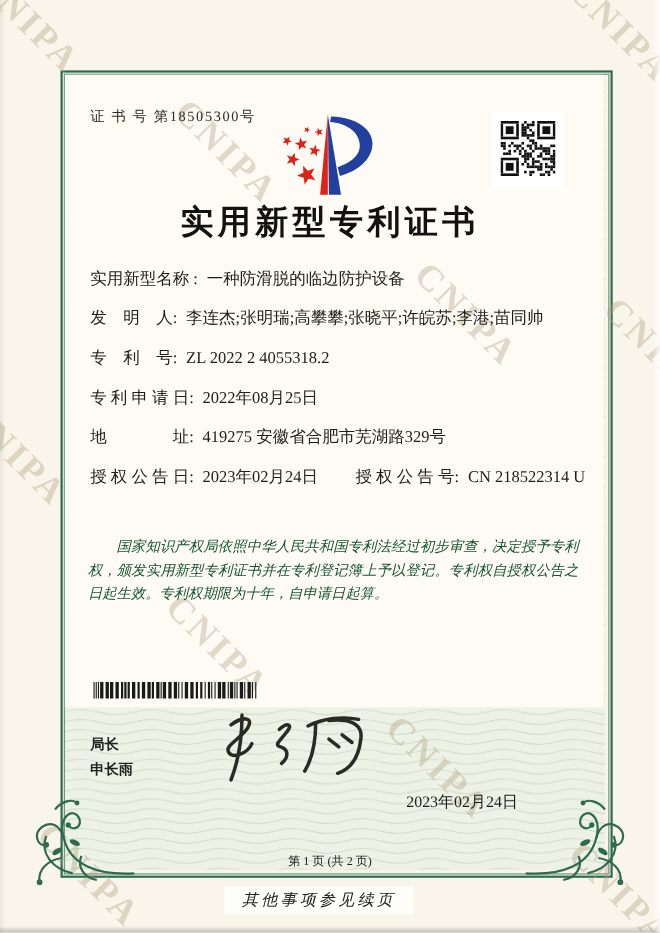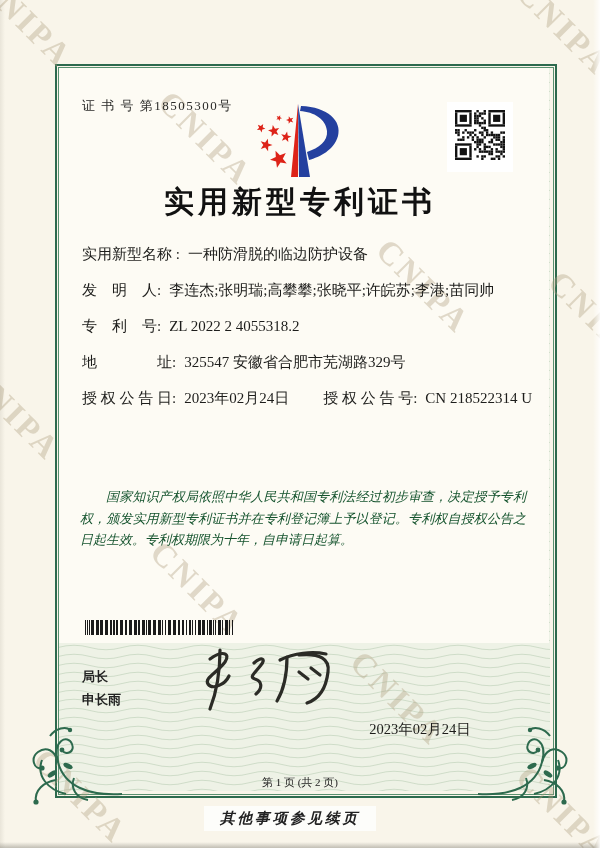--- a/index.html
+++ b/index.html
@@ -55,21 +55,21 @@
   .legal p{margin:0 0 2px 0;text-indent:2em;}
   .barcode{position:absolute;left:85px;top:620px;height:15px;display:flex;align-items:stretch;}
   .barcode div{height:15px;}
   .bar{background:#1a1a1a;}
   .gap{background:transparent;}
   .sig-title{position:absolute;left:82px;top:668px;font-family:"Liberation Sans","DejaVu Sans",sans-serif;font-weight:bold;font-size:13px;color:#222;}
   .sig-name{position:absolute;left:82px;top:691px;font-family:"Liberation Sans","DejaVu Sans",sans-serif;font-weight:bold;font-size:13px;color:#222;}
   .sig-svg{position:absolute;left:190px;top:643px;width:150px;height:75px;}
   .date{position:absolute;left:330px;top:720px;width:180px;text-align:center;font-size:14.5px;color:#1d1d1b;}
   .page-no{position:absolute;left:0;top:775px;width:600px;text-align:center;font-size:11px;color:#222;}
-  .footer-note-wrap{position:absolute;left:0;top:806px;width:580px;text-align:center;font-weight:bold;}
+  .footer-note-wrap{position:absolute;left:0;top:806px;width:580px;text-align:center;}
   .footer-note{
     display:inline-block;background:#fdfdfa;padding:3px 16px;
     font-size:14.5px;font-style:italic;letter-spacing:3px;color:#222;
   }
   
   .edge-bottom{position:absolute;left:0;bottom:0;width:600px;height:6px;z-index:6;
     background:linear-gradient(to bottom,rgba(0,0,0,0),rgba(90,88,80,0.35));}
   .edge-right{position:absolute;right:0;top:0;width:7px;height:848px;z-index:6;
     background:linear-gradient(to left,rgba(255,255,255,0.85),rgba(255,255,255,0));}
   .edge-left{position:absolute;left:0;top:0;width:5px;height:848px;z-index:6;
@@ -313,21 +313,24 @@
       <div class="field-row">
         <span class="field-label">实用新型名称 :</span><span class="field-value">一种防滑脱的临边防护设备</span>
       </div>
       <div class="field-row">
         <span class="field-label">发　明　人:</span><span class="field-value">李连杰;张明瑞;高攀攀;张晓平;许皖苏;李港;苗同帅</span>
       </div>
       <div class="field-row">
         <span class="field-label">专　利　号:</span><span class="field-value">ZL 2022 2 4055318.2</span>
       </div>
       <div class="field-row">
-        <span class="field-label">地　　　　址:</span><span class="field-value">325547 安徽省合肥市芜湖路329号</span>
+        <span class="field-label">专 利 申 请 日:</span><span class="field-value">2022年08月25日</span>
+      </div>
+      <div class="field-row">
+        <span class="field-label">地　　　　址:</span><span class="field-value">419275 安徽省合肥市芜湖路329号</span>
       </div>
       <div class="field-row">
         <span class="field-label">授 权 公 告 日:</span><span class="field-value">2023年02月24日</span><span class="field-label field-pair2">授 权 公 告 号:</span><span class="field-value">CN 218522314 U</span>
       </div>
     </div>
 
     <div class="legal">
       <p>国家知识产权局依照中华人民共和国专利法经过初步审查，决定授予专利权，颁发实用新型专利证书并在专利登记簿上予以登记。专利权自授权公告之日起生效。专利权期限为十年，自申请日起算。</p>
     </div>
 

